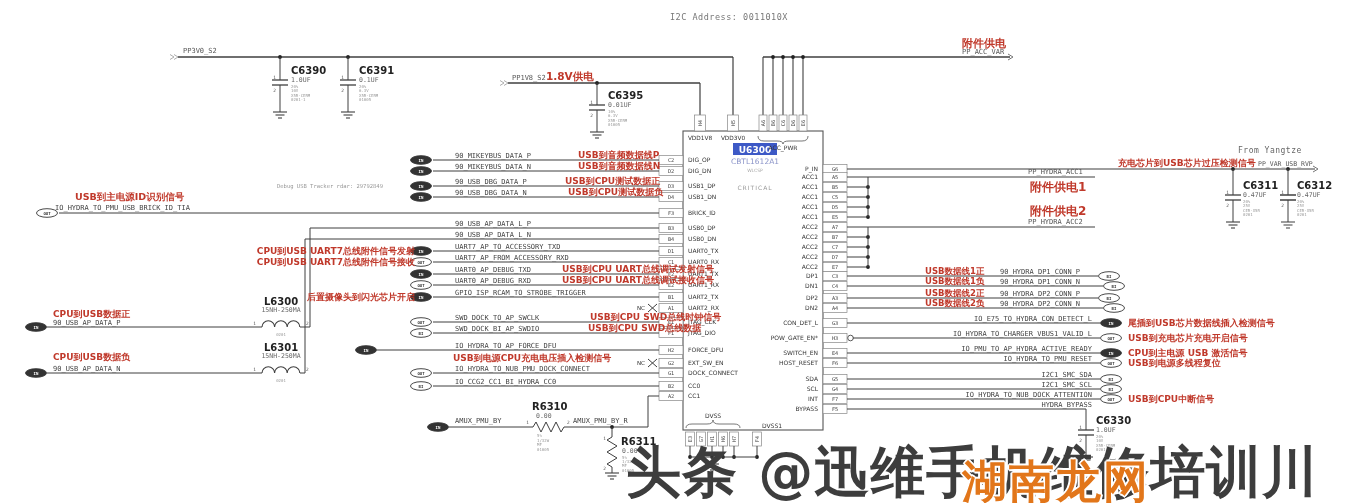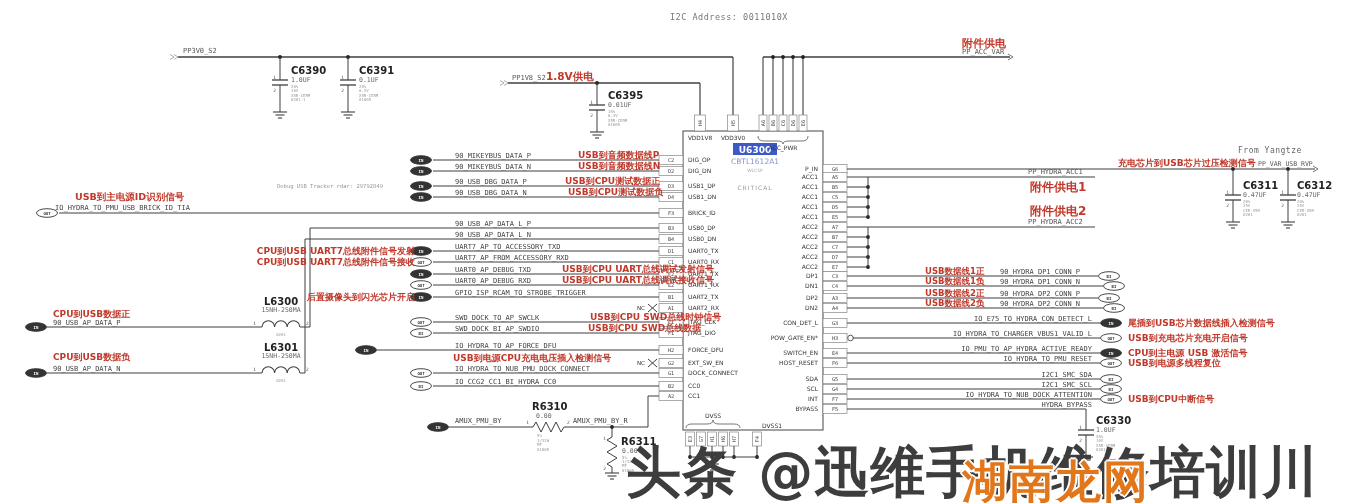--- a/index.html
+++ b/index.html
@@ -1,17 +1,17 @@
 <!DOCTYPE html>
 <html><head>
 <meta charset="utf-8">
 <style>
   html,body{margin:0;padding:0;background:#fff;}
   #canvas{position:relative;width:1350px;height:503px;background:#fff;overflow:hidden;
-          font-family:"DejaVu Sans",sans-serif;}
+          font-family:"DejaVu Sans",sans-serif;border-radius:7px;}
   #schem{position:absolute;left:0;top:0;}
   .wm-text{position:absolute;left:626px;top:436px;width:724px;white-space:nowrap;
            font-size:55px;font-weight:bold;color:#3d3d3d;letter-spacing:1px;
            font-family:"DejaVu Sans",sans-serif;z-index:5;}
   .wm-stamp{position:absolute;left:962px;top:452px;font-size:45px;font-weight:bold;
             letter-spacing:2px;z-index:6;font-family:"DejaVu Sans",sans-serif;
             text-shadow:-2px 0 #fff,2px 0 #fff,0 -2px #fff,0 2px #fff,
                         -1px -1px #fff,1px 1px #fff,-1px 1px #fff,1px -1px #fff;}
 </style>
 </head>

